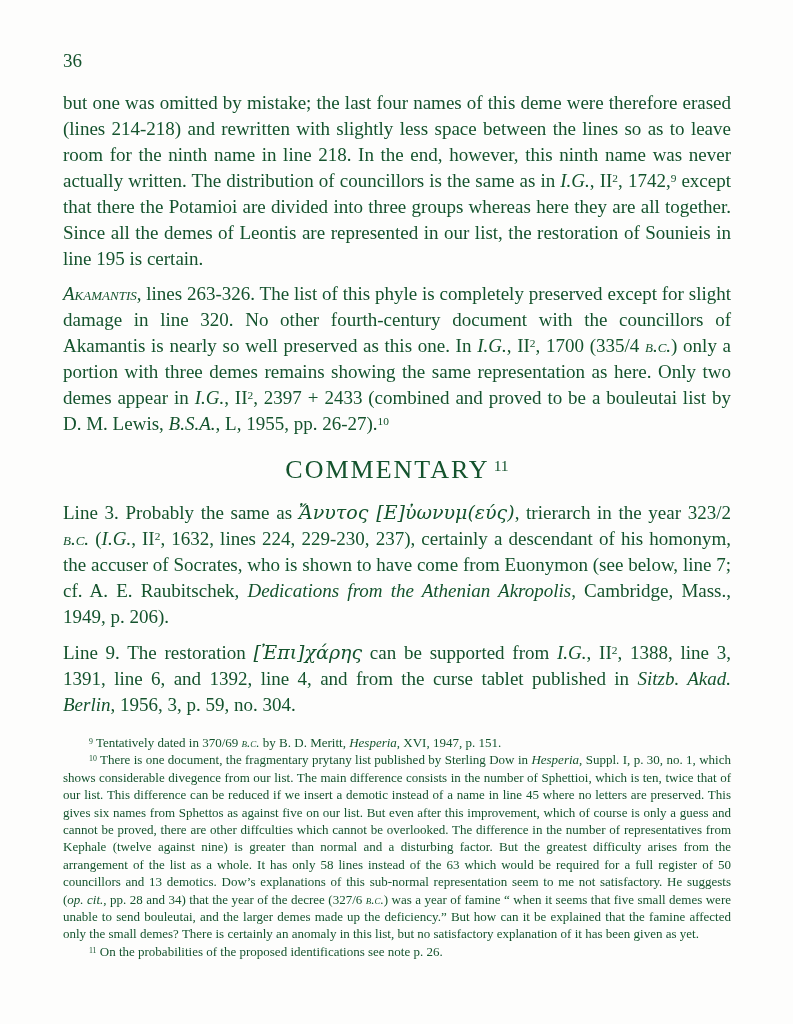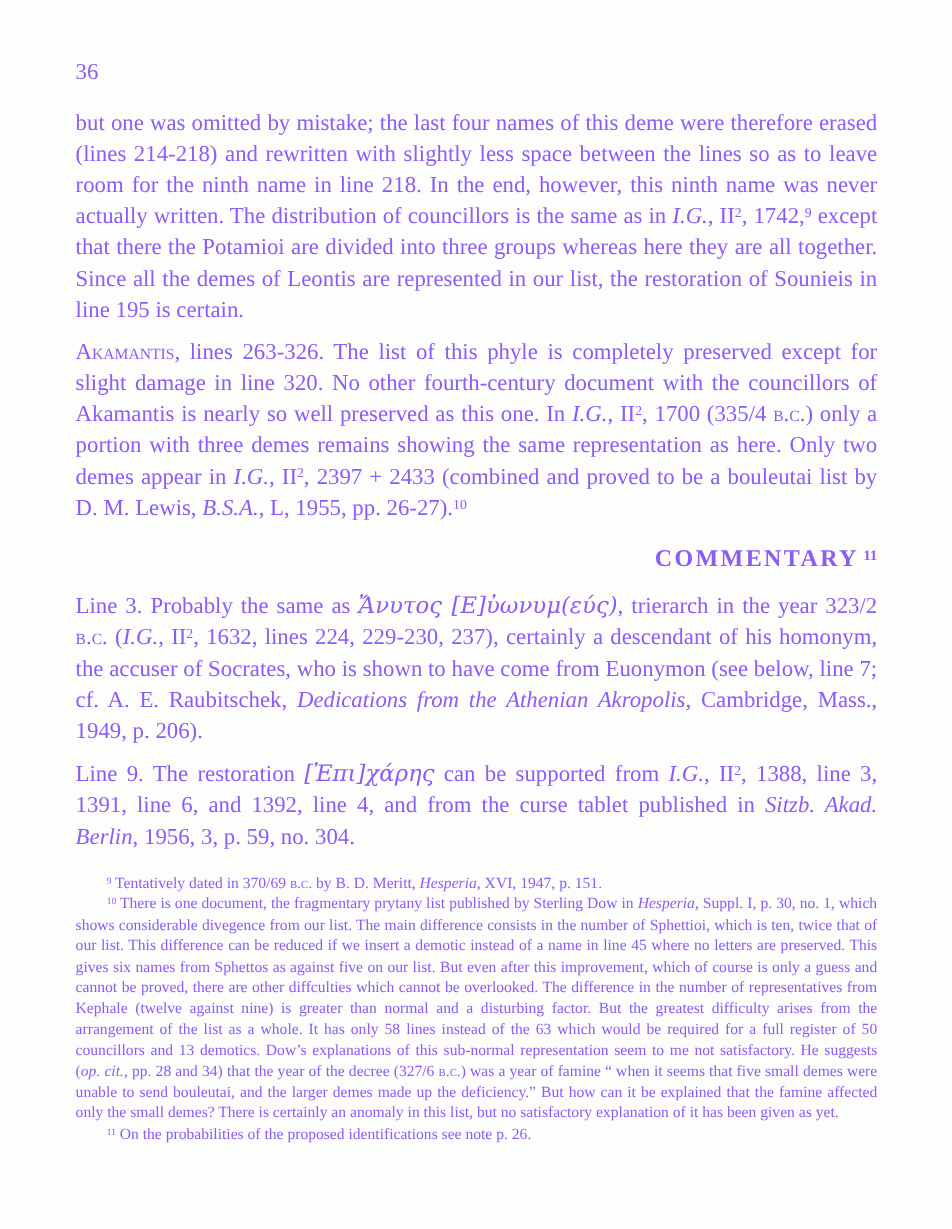--- a/index.html
+++ b/index.html
@@ -1,21 +1,21 @@
 <!DOCTYPE html>
 <html><head>
 <meta charset="utf-8">
 <style>
   html, body { margin: 0; padding: 0; background: #ffffff; }
   .page {
     position: relative;
     width: 793px;
     height: 1024px;
     background: #fdfdfc;
-    color: #8b5cf6;
+    color: #14532d;
     font-family: "Liberation Serif", serif;
     overflow: hidden;
   }
   .content {
     position: absolute;
     left: 63px;
     top: 50px;
     width: 668px;
   }
   .pageheader {
@@ -30,44 +30,44 @@
     letter-spacing: 0.8px;
   }
   .intro { margin-top: 14px; }
   .para {
     font-size: 19px;
     line-height: 26px;
     text-align: justify;
     margin: 0 0 9px 0;
   }
   .commentary-heading {
-    font-size: 20px;
-    font-weight: bold;
-    text-align: right;
+    font-size: 26px;
+    font-weight: normal;
+    text-align: center;
     letter-spacing: 2px;
     margin: 18px 0 14px 0;
   }
   .commentary-heading .sup { letter-spacing: 0; margin-left: 4px; }
   .footnotes {
     margin-top: 16px;
     font-size: 13px;
     line-height: 17.4px;
   }
   .footnote {
     text-align: justify;
     text-indent: 26px;
     margin: 0;
   }
   .sup {
     font-size: 0.6em;
     line-height: 0;
     vertical-align: 0.45em;
   }
   .it { font-style: italic; }
-  .sc { font-variant: small-caps; }
+  .sc { font-variant: small-caps; font-style: italic; }
   .gk {
     font-style: italic;
     font-family: "DejaVu Serif", "DejaVu Sans", serif;
   }
 </style>
 </head>
 <body>
 
 <div class="page">
   <div class="content">

